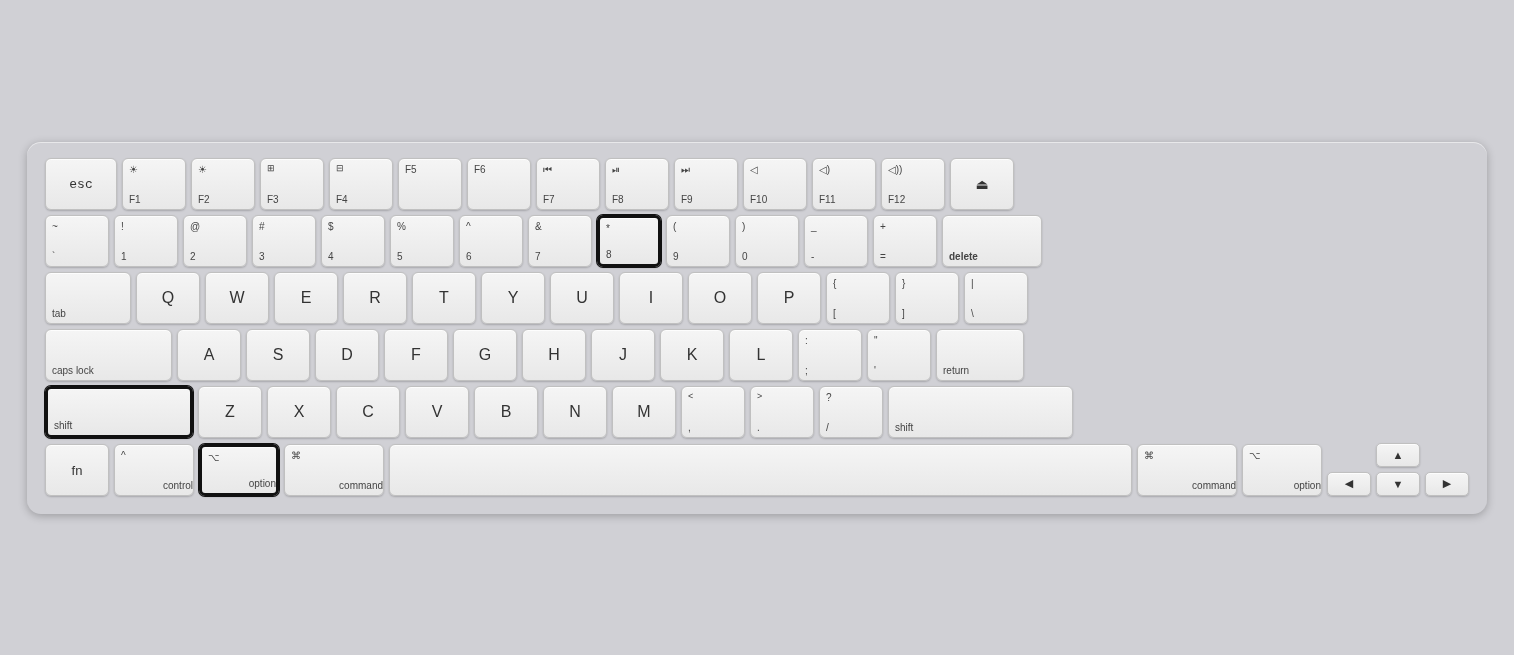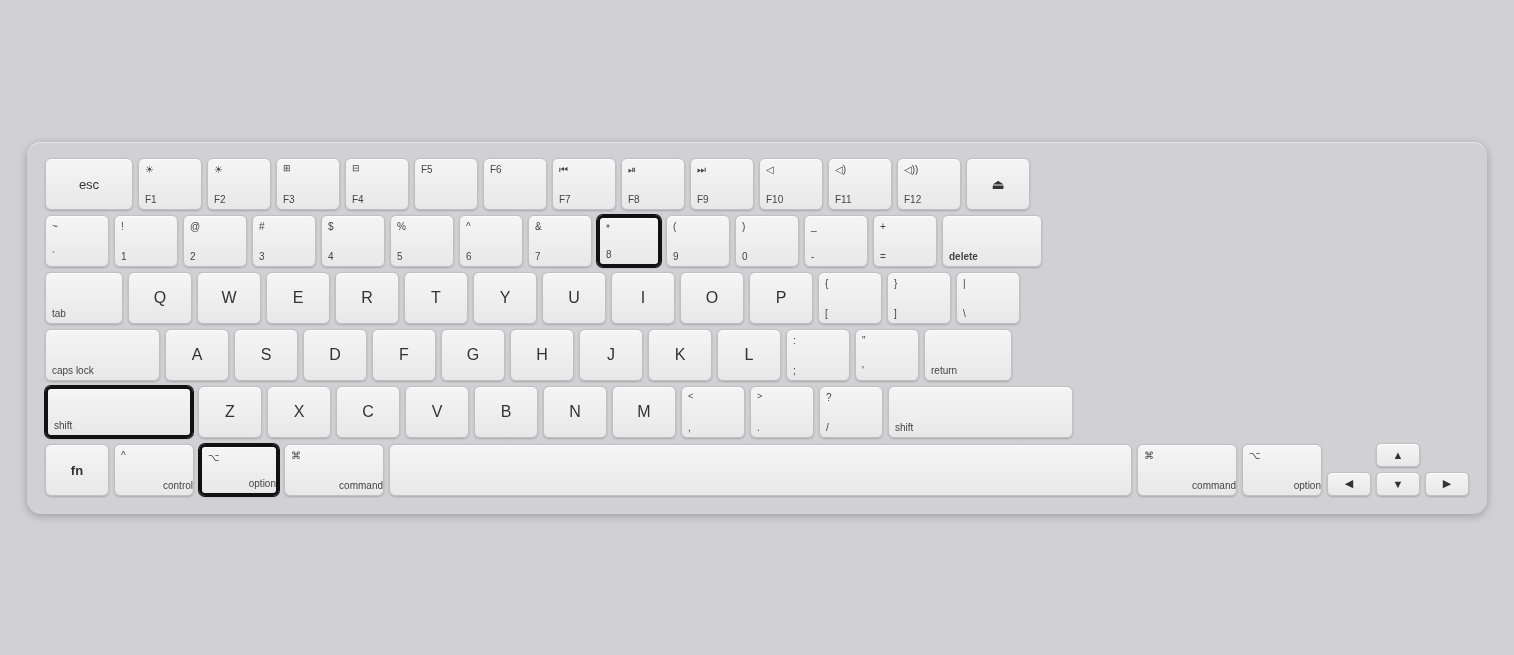--- a/index.html
+++ b/index.html
@@ -80,28 +80,28 @@
       justify-self: flex-end;
       position: absolute;
       bottom: 4px;
       left: 0;
       right: 0;
       text-align: center;
     }
 
     
     .w-1   { width: 64px; }
-    .w-tab { width: 78px; }
-    .w-caps{ width: 115px; }
-    .w-fn  { width: 64px; font-weight: bold; }
+    .w-tab { width: 86px; }
+    .w-caps{ width: 127px; }
+    .w-fn  { width: 64px; }
     .w-cmd { width: 100px; }
     .w-space { flex: 1; }
     .w-del { width: 100px; }
     .w-ret { width: 88px; }
-    .w-esc { width: 88px; }
+    .w-esc { width: 72px; font-family: Liberation Mono, monospace; }
     .w-fkey{ width: 64px; }
     .w-eject { width: 64px; }
 
     .key-highlighted {
       border: 3px solid #111 !important;
       box-shadow: 0 0 0 1px #111, 0 1px 2px rgba(0,0,0,0.2), inset 0 1px 0 rgba(255,255,255,0.8) !important;
     }
 
     .icon-sym {
       font-size: 12px;

